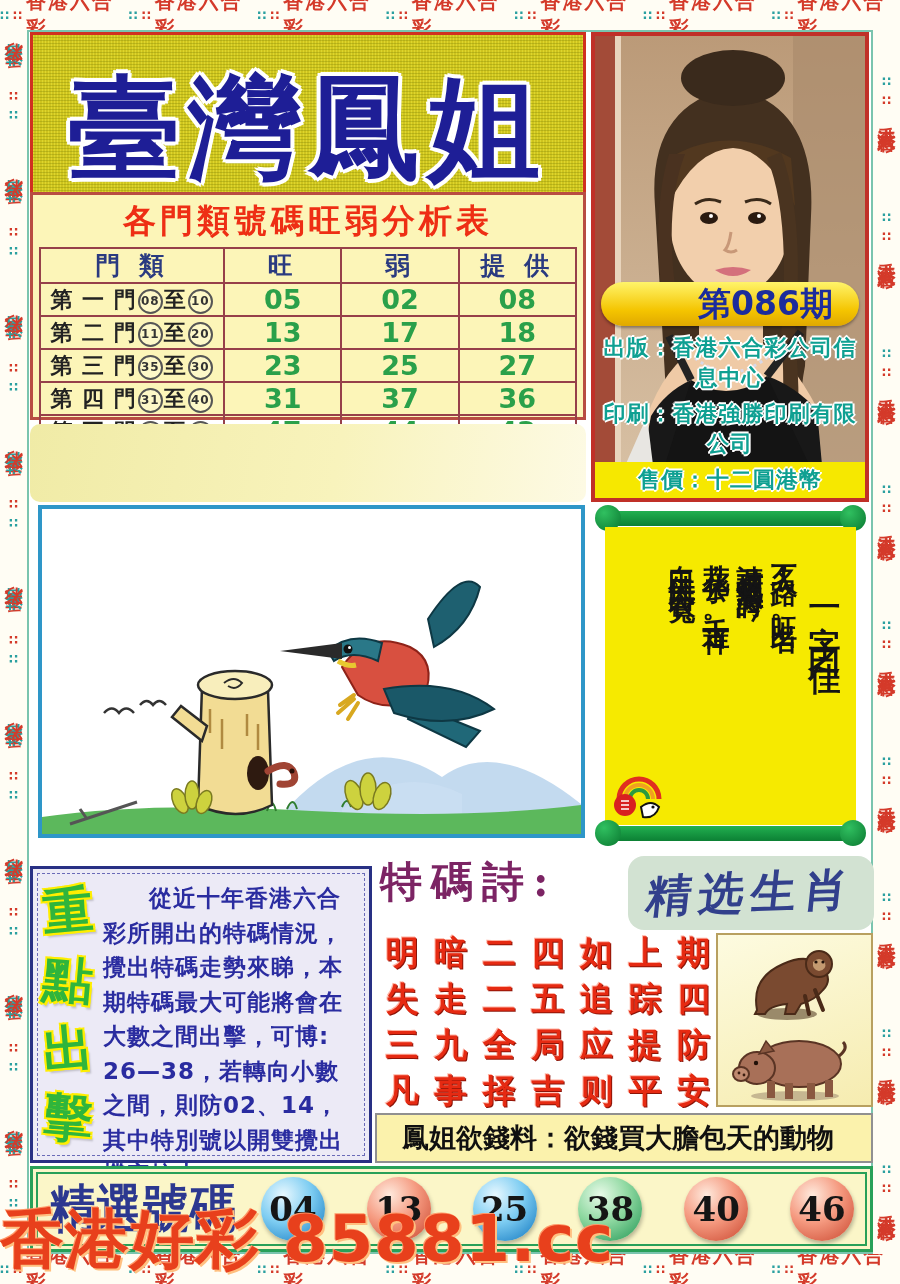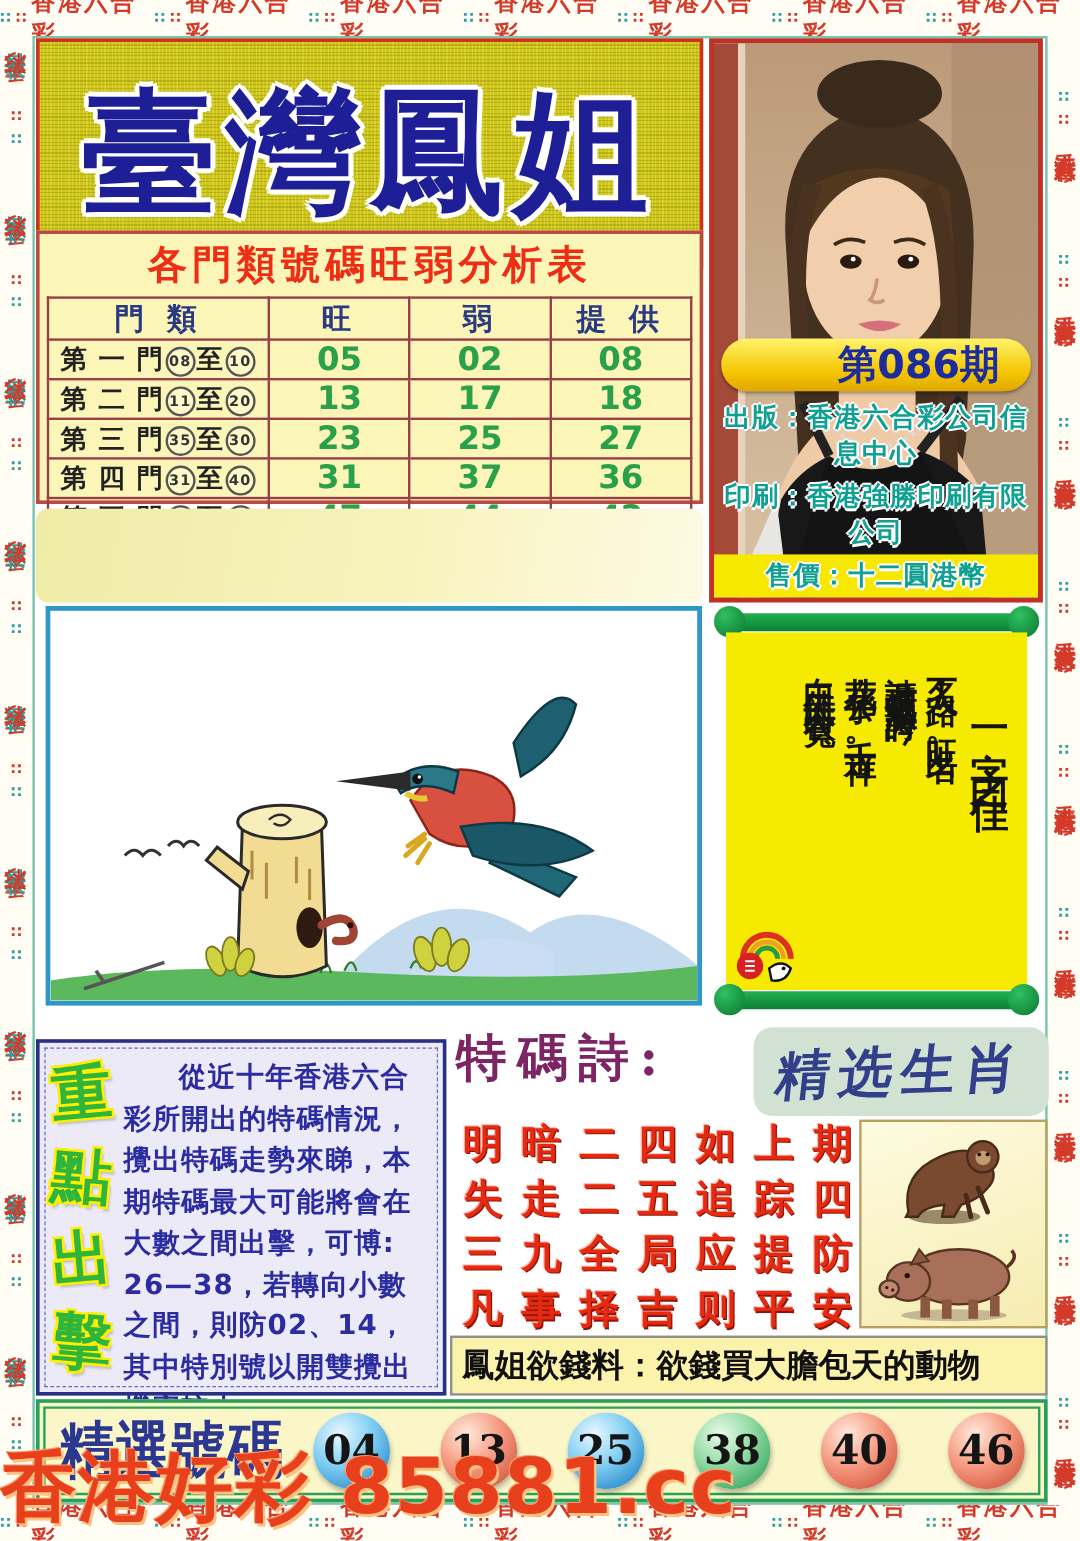--- a/index.html
+++ b/index.html
@@ -113,21 +113,21 @@
   #zodiac-text{font-family:"DejaVu Serif",serif;font-size:45px;font-weight:900;color:#32408c;
      letter-spacing:7px;transform:skewX(-8deg) rotate(-2deg);}
   #animal-panel{position:absolute;left:716px;top:933px;width:157px;height:174px;z-index:2;
      border:2px solid #b8a060;box-sizing:border-box;
      background:linear-gradient(160deg,#fdfbe0,#f6ecb0);
      display:flex;flex-direction:column;justify-content:space-around;align-items:center;}
 
   
   #money-tip{position:absolute;left:375px;top:1113px;width:498px;height:50px;z-index:2;
      background:#fbf2ac;border:2px solid #909090;box-sizing:border-box;
-     display:flex;align-items:center;padding-left:8px;
+     display:flex;align-items:center;padding-left:25px;
      font-size:27px;font-weight:900;color:#101010;letter-spacing:0px;}
 
   
   #selected-strip{position:absolute;left:30px;top:1166px;width:843px;height:86px;z-index:2;
      background:#fbf6c8;border:3px solid #28a058;box-sizing:border-box;
      box-shadow:inset 0 0 0 3px #fbf6c8,inset 0 0 0 5px #28a058;
      display:flex;align-items:center;padding:0 16px;gap:24px;}
   #selected-label{font-family:"DejaVu Serif",serif;font-size:46px;font-weight:900;color:#2c3890;
      letter-spacing:1px;transform:scaleY(1.12);white-space:nowrap;}
   #balls{display:flex;flex:1;justify-content:space-between;align-items:center;}

